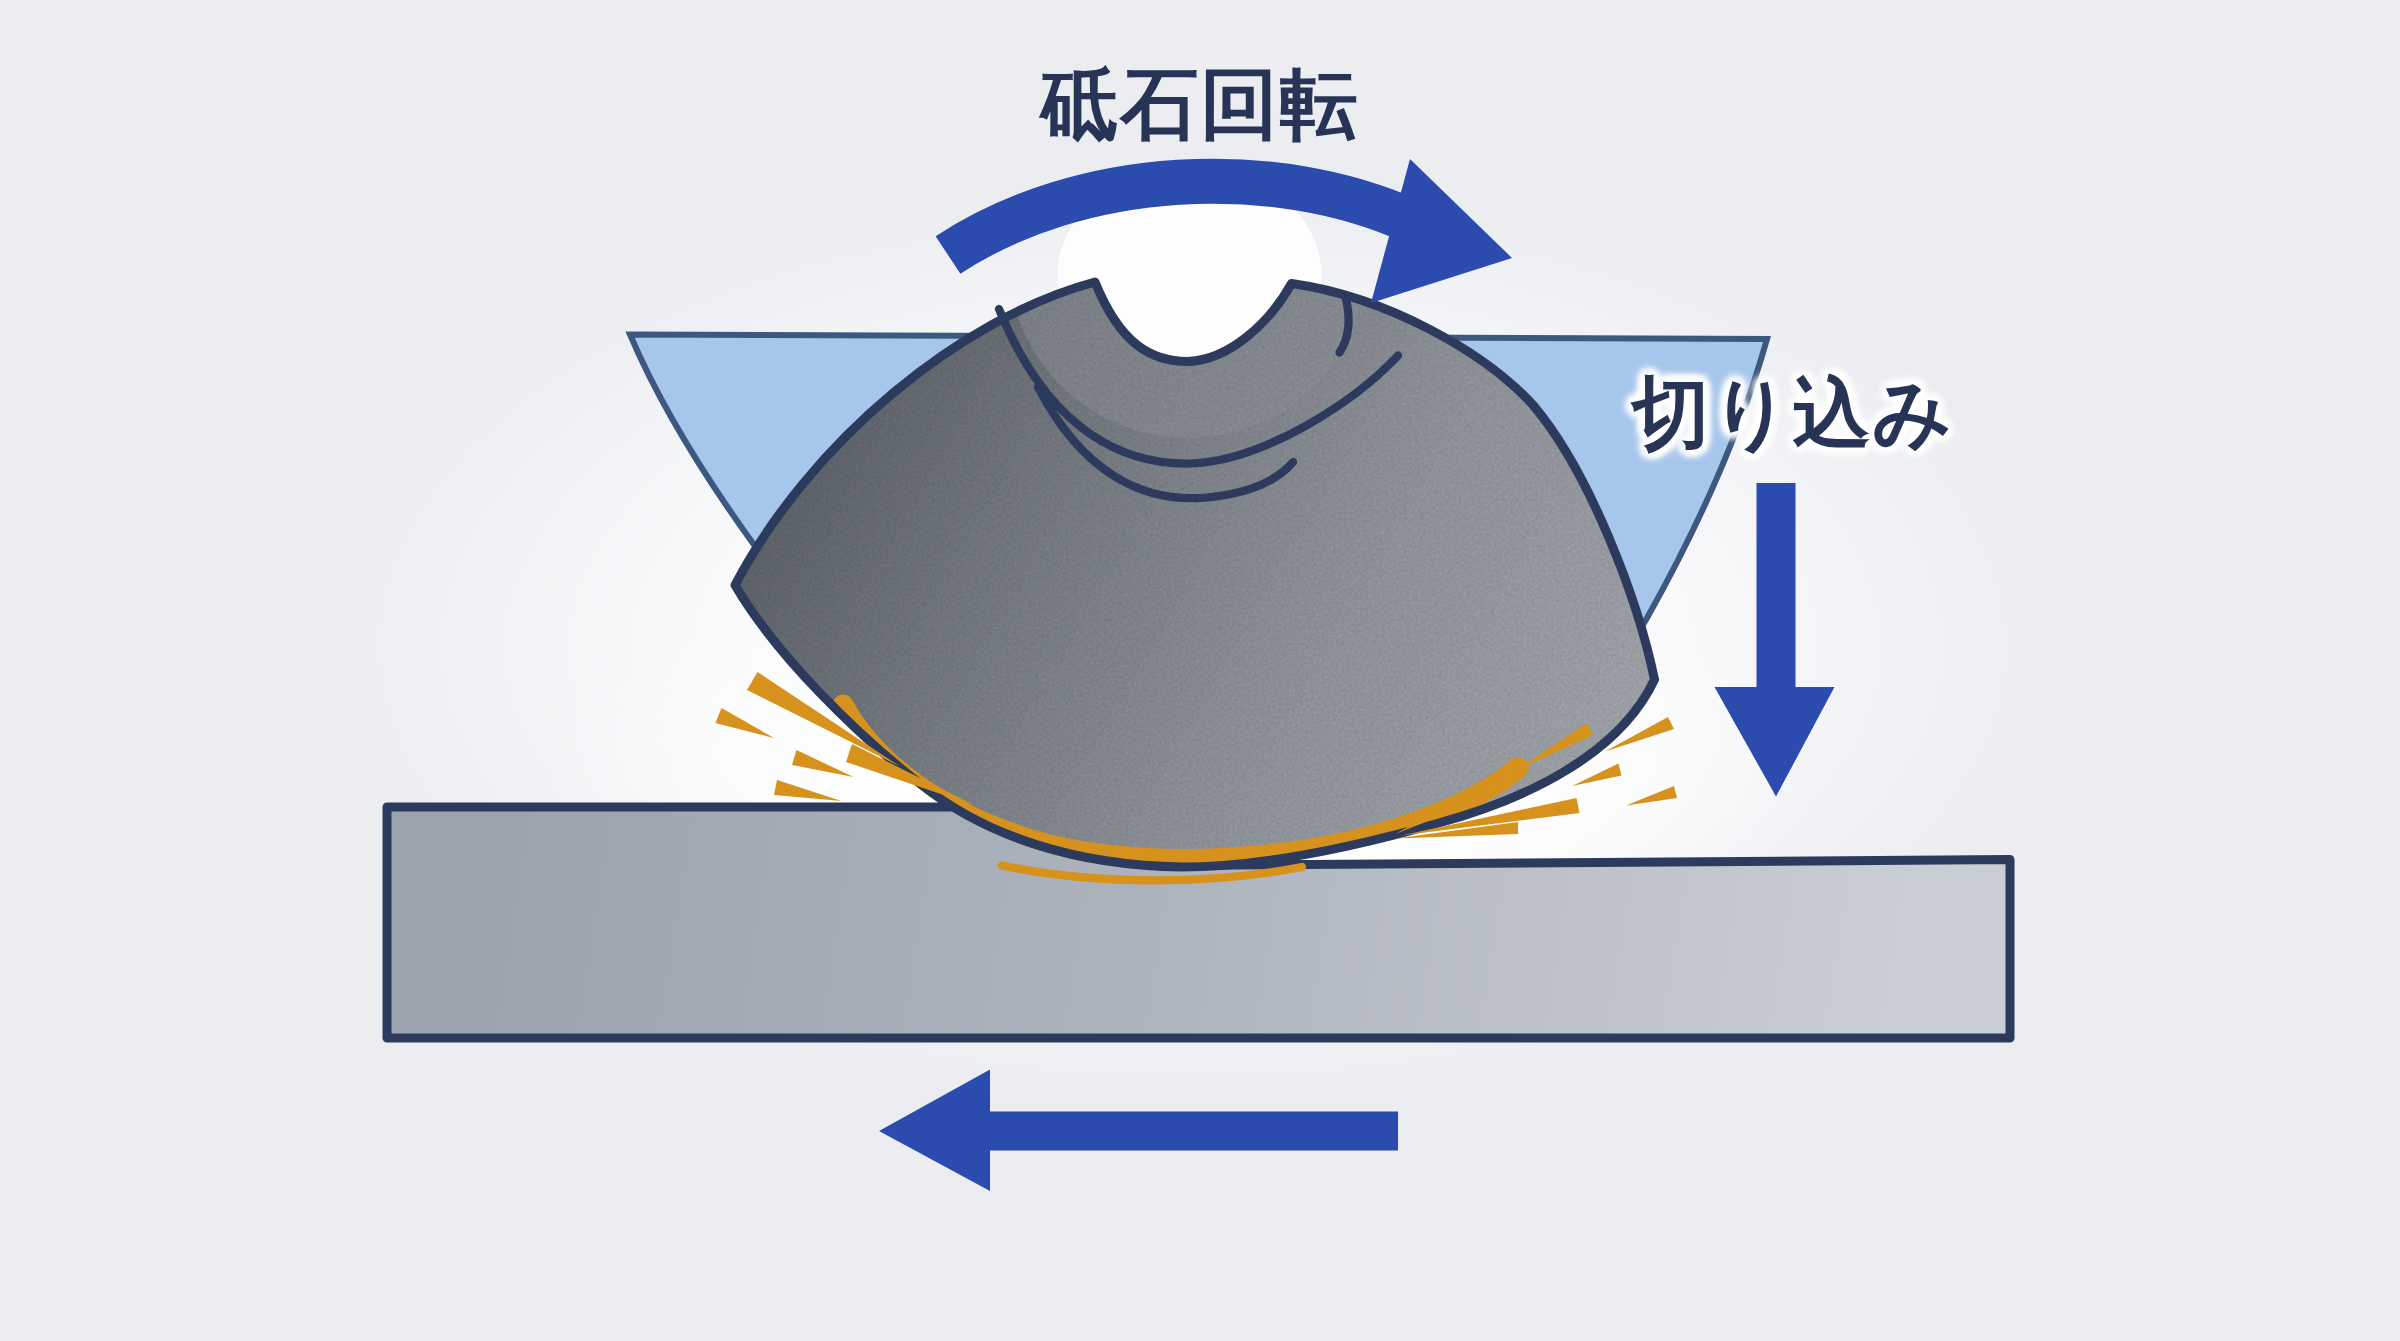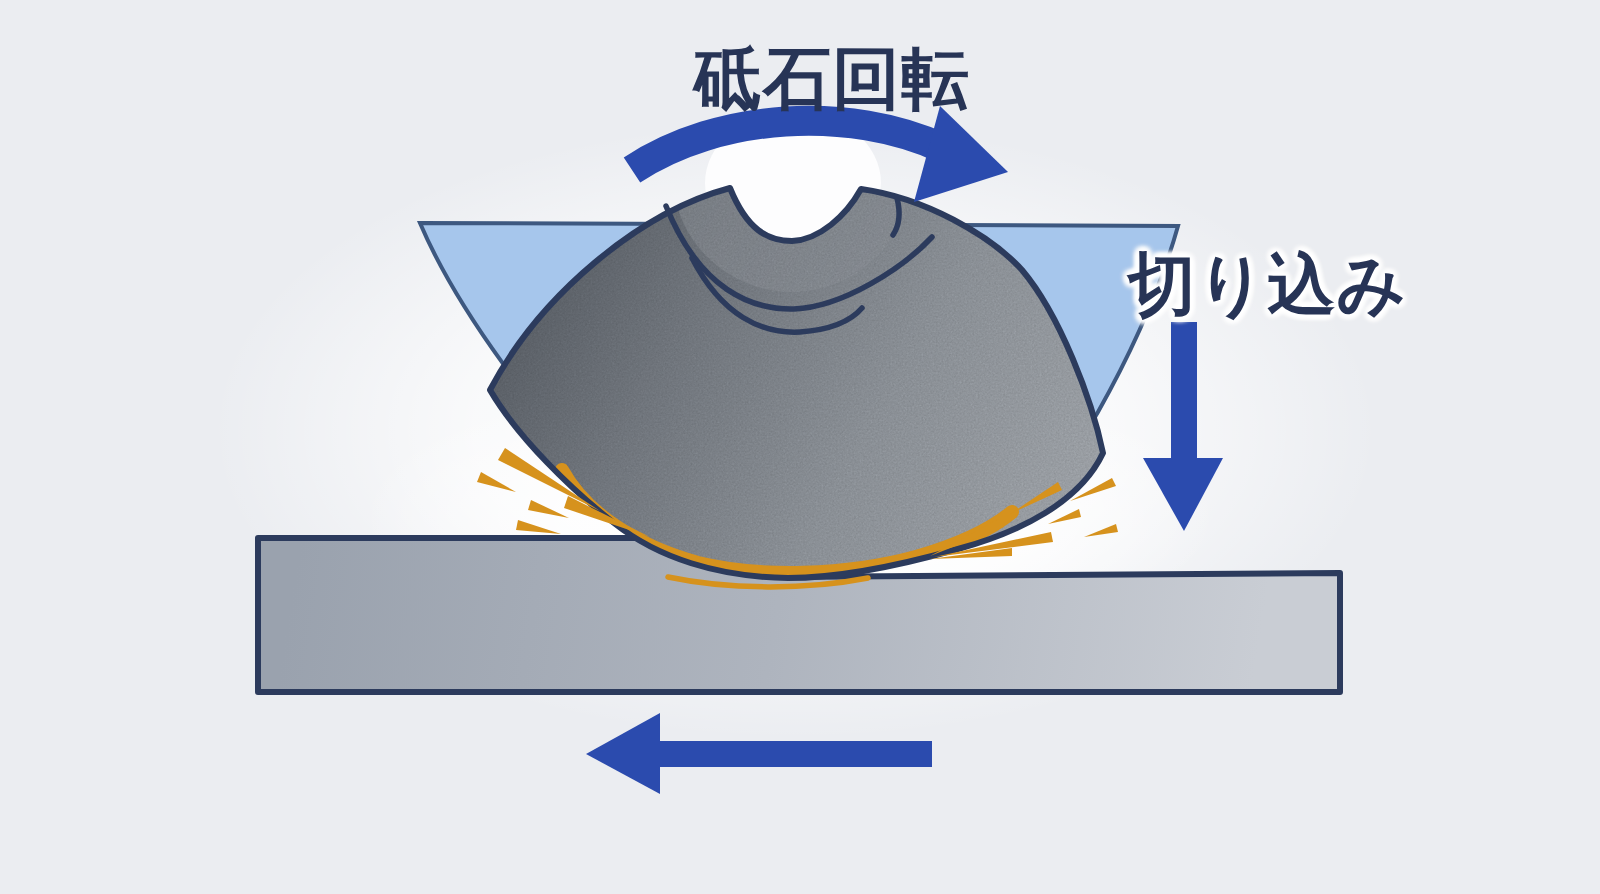--- a/index.html
+++ b/index.html
@@ -6,36 +6,35 @@
   .stage{
     position:relative;
     width:1600px;height:894px;
     background:#ebedf1;
     overflow:hidden;
     font-family:"Liberation Sans","DejaVu Sans",sans-serif;
   }
   .stage svg{position:absolute;inset:0;display:block;}
   .label{
     position:absolute;
-    font-size:68px;
+    font-size:52px;
     font-weight:800;
     letter-spacing:1px;
     color:#273456;
     white-space:nowrap;
     line-height:1.0;
     user-select:none;
   }
   .label.halo{
     text-shadow:
       0 0 6px #fff, 0 0 6px #fff, 0 0 10px #fff,
       3px 3px 5px #fff, -3px -3px 5px #fff,
       3px -3px 5px #fff, -3px 3px 5px #fff,
       0 4px 5px #fff, 0 -4px 5px #fff,
       4px 0 5px #fff, -4px 0 5px #fff;
-    margin-left: 40px;
   }
 </style>
 </head>
 <body>
 
 <div class="stage">
 
   <svg viewBox="0 0 1600 894" width="1600" height="894">
     <defs>
       <path id="wheelShape" d="M 490,390

